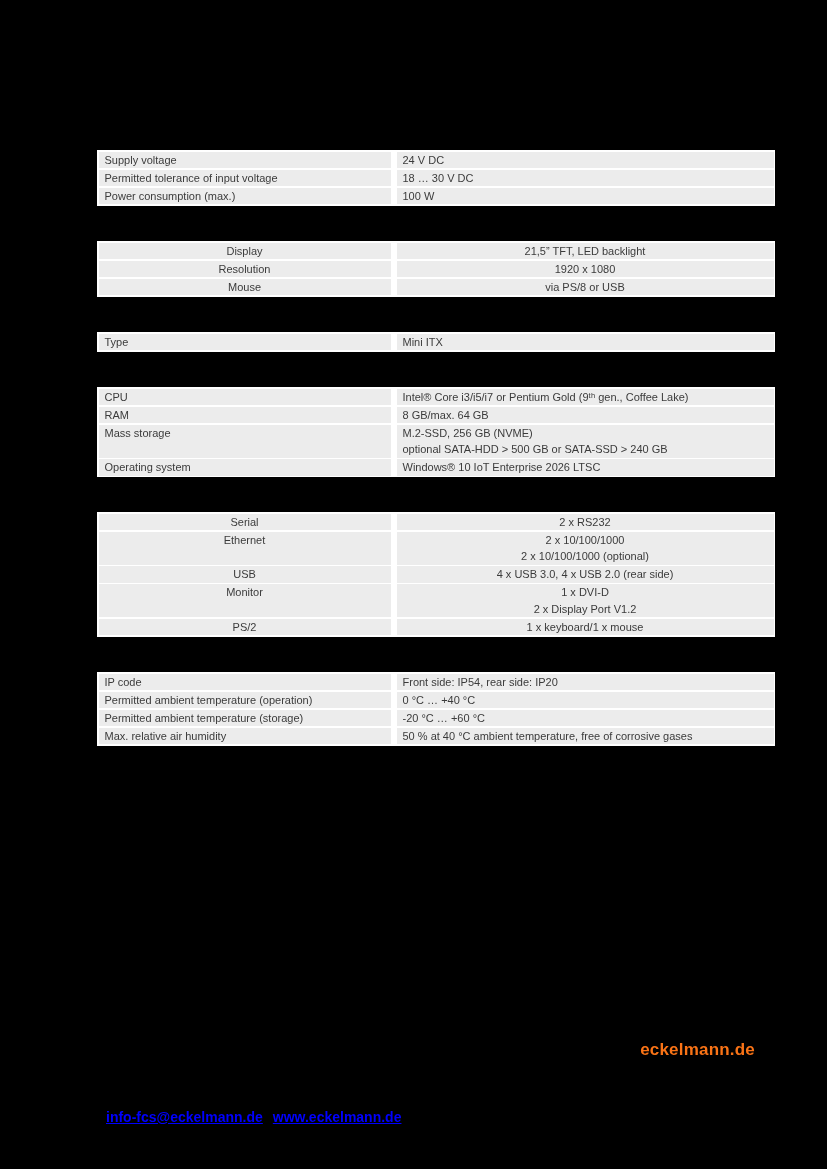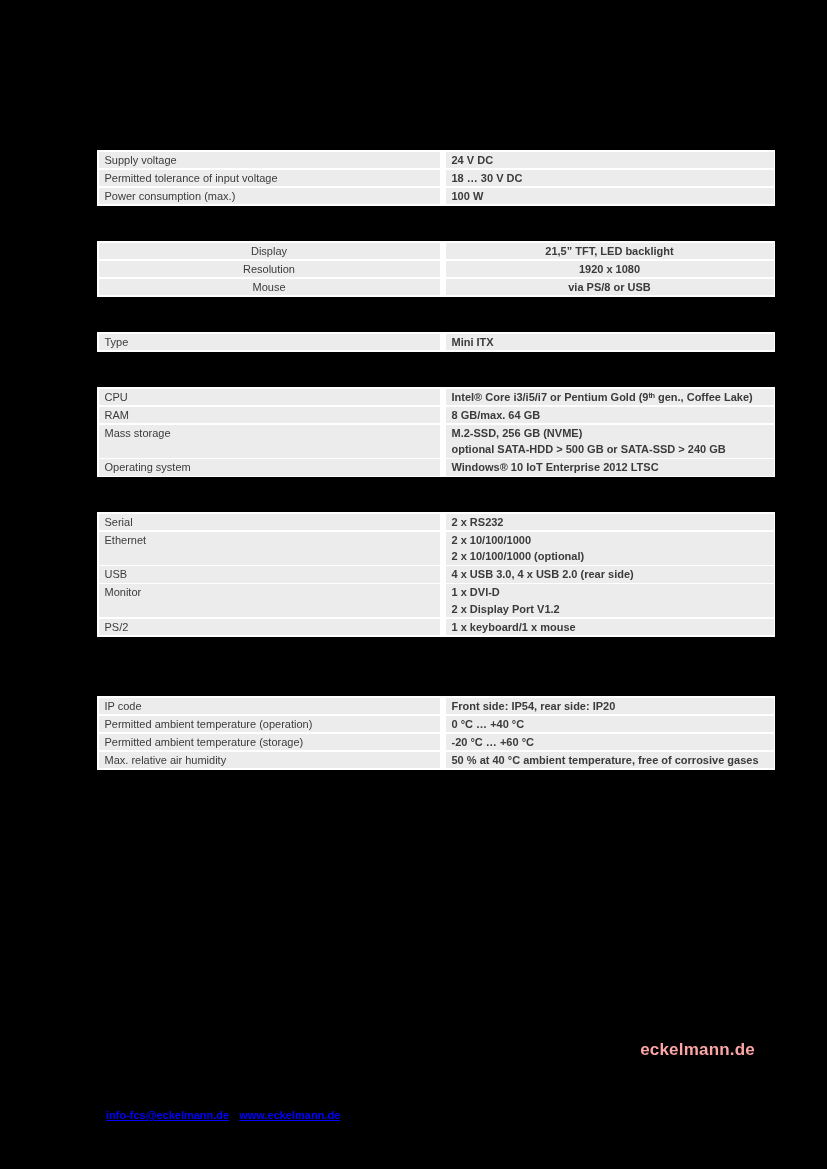--- a/index.html
+++ b/index.html
@@ -33,42 +33,42 @@
   }
   .cell {
     background: #ececec;
     color: #3b3b3b;
     font-size: 11px;
     line-height: 16.5px;
     padding: 0 6px;
     white-space: pre-line;
     box-sizing: border-box;
   }
-  .cell.label { width: 341px; flex: 0 0 auto; }
-  .cell.value { flex: 1 1 auto; font-weight: bold; }
+  .cell.label { width: 292px; flex: 0 0 auto; }
+  .cell.value { flex: 1 1 auto; }
   .t1 { top: 150px; }
   .t2 { top: 241px; text-align: center; }
   .t3 { top: 332px; }
   .t4 { top: 387px; justify-content: space-between; }
-  .t5 { top: 512px; }
-  .t6 { top: 696px; justify-content: center; }
+  .t5 { top: 512px; text-align: center; }
+  .t6 { top: 672px; justify-content: center; }
   .logo {
     position: absolute;
     top: 1040px;
     right: 72px;
-    color: #fca5a5;
+    color: #f97316;
     font-size: 17px;
     font-weight: 700;
     letter-spacing: 0.2px;
   }
   .footer-links {
     position: absolute;
     left: 106px;
     top: 1109px;
-    font-size: 11px;
+    font-size: 14px;
     font-weight: 700;
   }
   .footer-links a {
     color: #0000ff;
     text-decoration: underline;
     margin-right: 10px;
     cursor: pointer;
   }
 </style>
 </head>
@@ -122,21 +122,21 @@
       <div class="cell label">RAM</div>
       <div class="cell value">8 GB/max. 64 GB</div>
     </div>
     <div class="row">
       <div class="cell label">Mass storage</div>
       <div class="cell value">M.2-SSD, 256 GB (NVME)
 optional SATA-HDD &gt; 500 GB or SATA-SSD &gt; 240 GB</div>
     </div>
     <div class="row">
       <div class="cell label">Operating system</div>
-      <div class="cell value">Windows® 10 IoT Enterprise 2012 LTSC</div>
+      <div class="cell value">Windows® 10 IoT Enterprise 2026 LTSC</div>
     </div>
   </div>
 
   <div class="spec-table t5">
     <div class="row">
       <div class="cell label">Serial</div>
       <div class="cell value">2 x RS232</div>
     </div>
     <div class="row">
       <div class="cell label">Ethernet</div>

